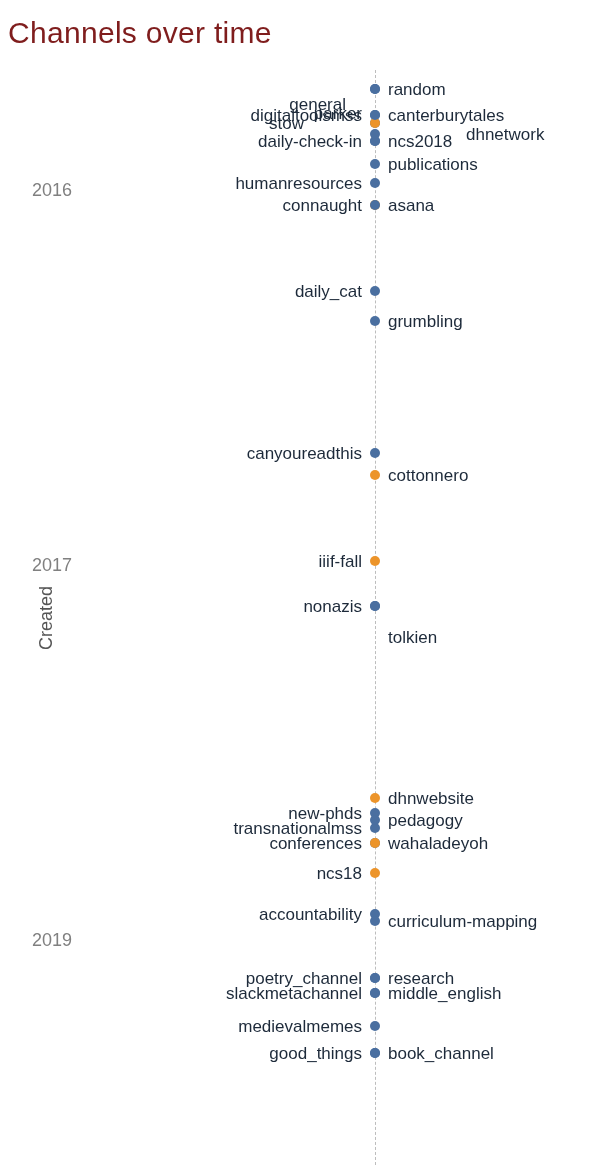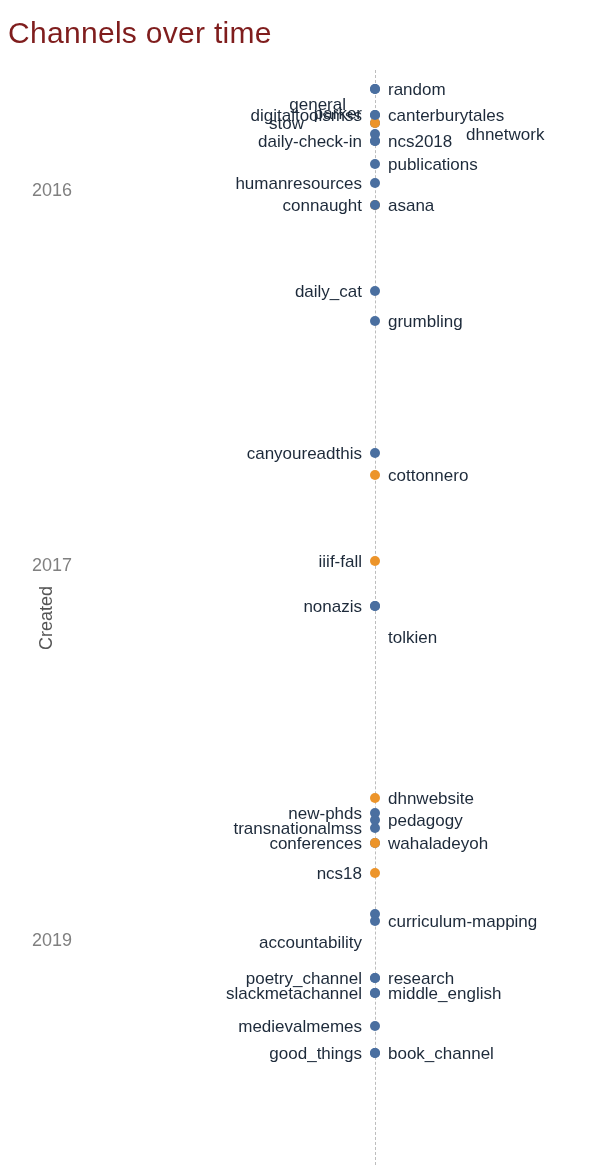--- a/index.html
+++ b/index.html
@@ -145,21 +145,21 @@
       <div class="label left" style="right: 228px; top: 757.5px; margin-left: 16px;">transnationalmss</div>
       <div class="point blue" style="left: 285px; top: 750px;"></div>
       <div class="label right" style="left: 298px; top: 750px;">pedagogy</div>
       <div class="point blue" style="left: 285px; top: 772.5px;"></div>
       <div class="label left" style="right: 228px; top: 772.5px;">conferences</div>
       <div class="point orange" style="left: 285px; top: 772.5px;"></div>
       <div class="label right" style="left: 298px; top: 772.5px;">wahaladeyoh</div>
       <div class="point orange" style="left: 285px; top: 802.5px;"></div>
       <div class="label left" style="right: 228px; top: 802.5px;">ncs18</div>
       <div class="point blue" style="left: 285px; top: 843.75px;"></div>
-      <div class="label left" style="right: 228px; top: 843.75px; margin-top: 28px;">accountability</div>
+      <div class="label left" style="right: 228px; top: 843.75px;">accountability</div>
       <div class="point blue" style="left: 285px; top: 851.25px;"></div>
       <div class="label right" style="left: 298px; top: 851.25px;">curriculum-mapping</div>
       <div class="point blue" style="left: 285px; top: 907.5px;"></div>
       <div class="label left" style="right: 228px; top: 907.5px;">poetry_channel</div>
       <div class="point blue" style="left: 285px; top: 907.5px;"></div>
       <div class="label right" style="left: 298px; top: 907.5px;">research</div>
       <div class="point blue" style="left: 285px; top: 922.5px;"></div>
       <div class="label left" style="right: 228px; top: 922.5px; margin-left: 36px;">slackmetachannel</div>
       <div class="point blue" style="left: 285px; top: 922.5px;"></div>
       <div class="label right" style="left: 298px; top: 922.5px;">middle_english</div>

